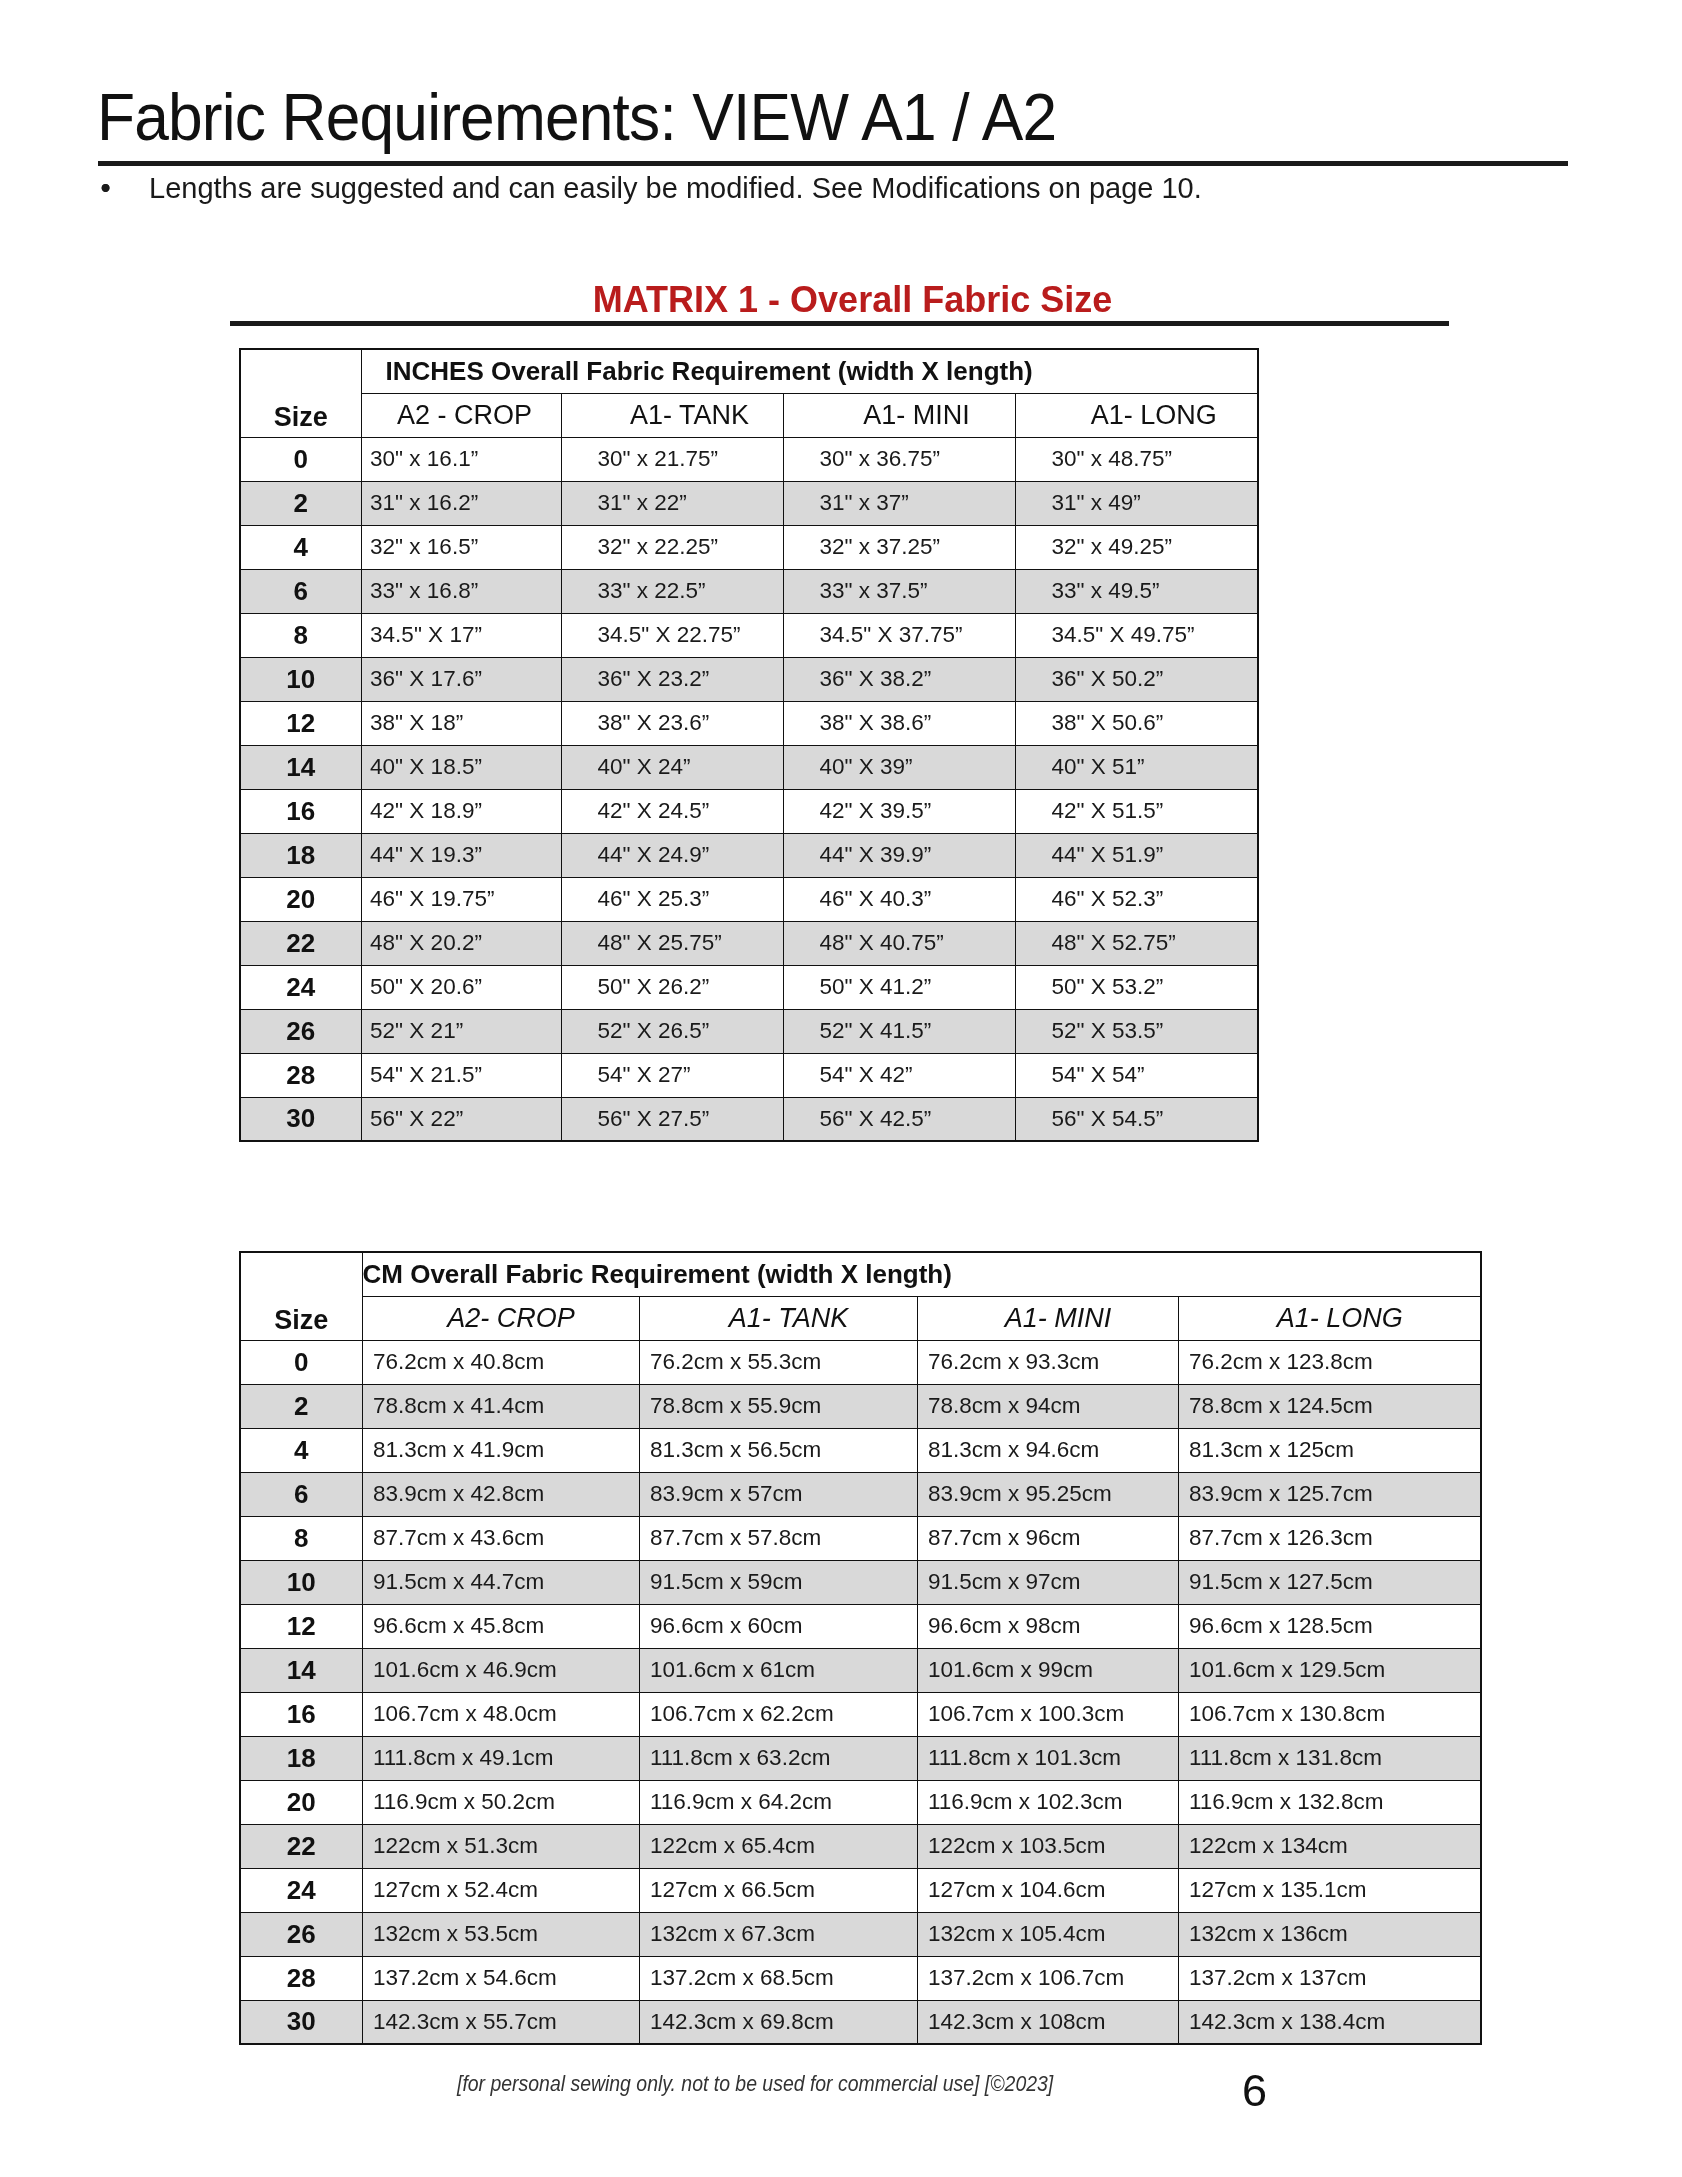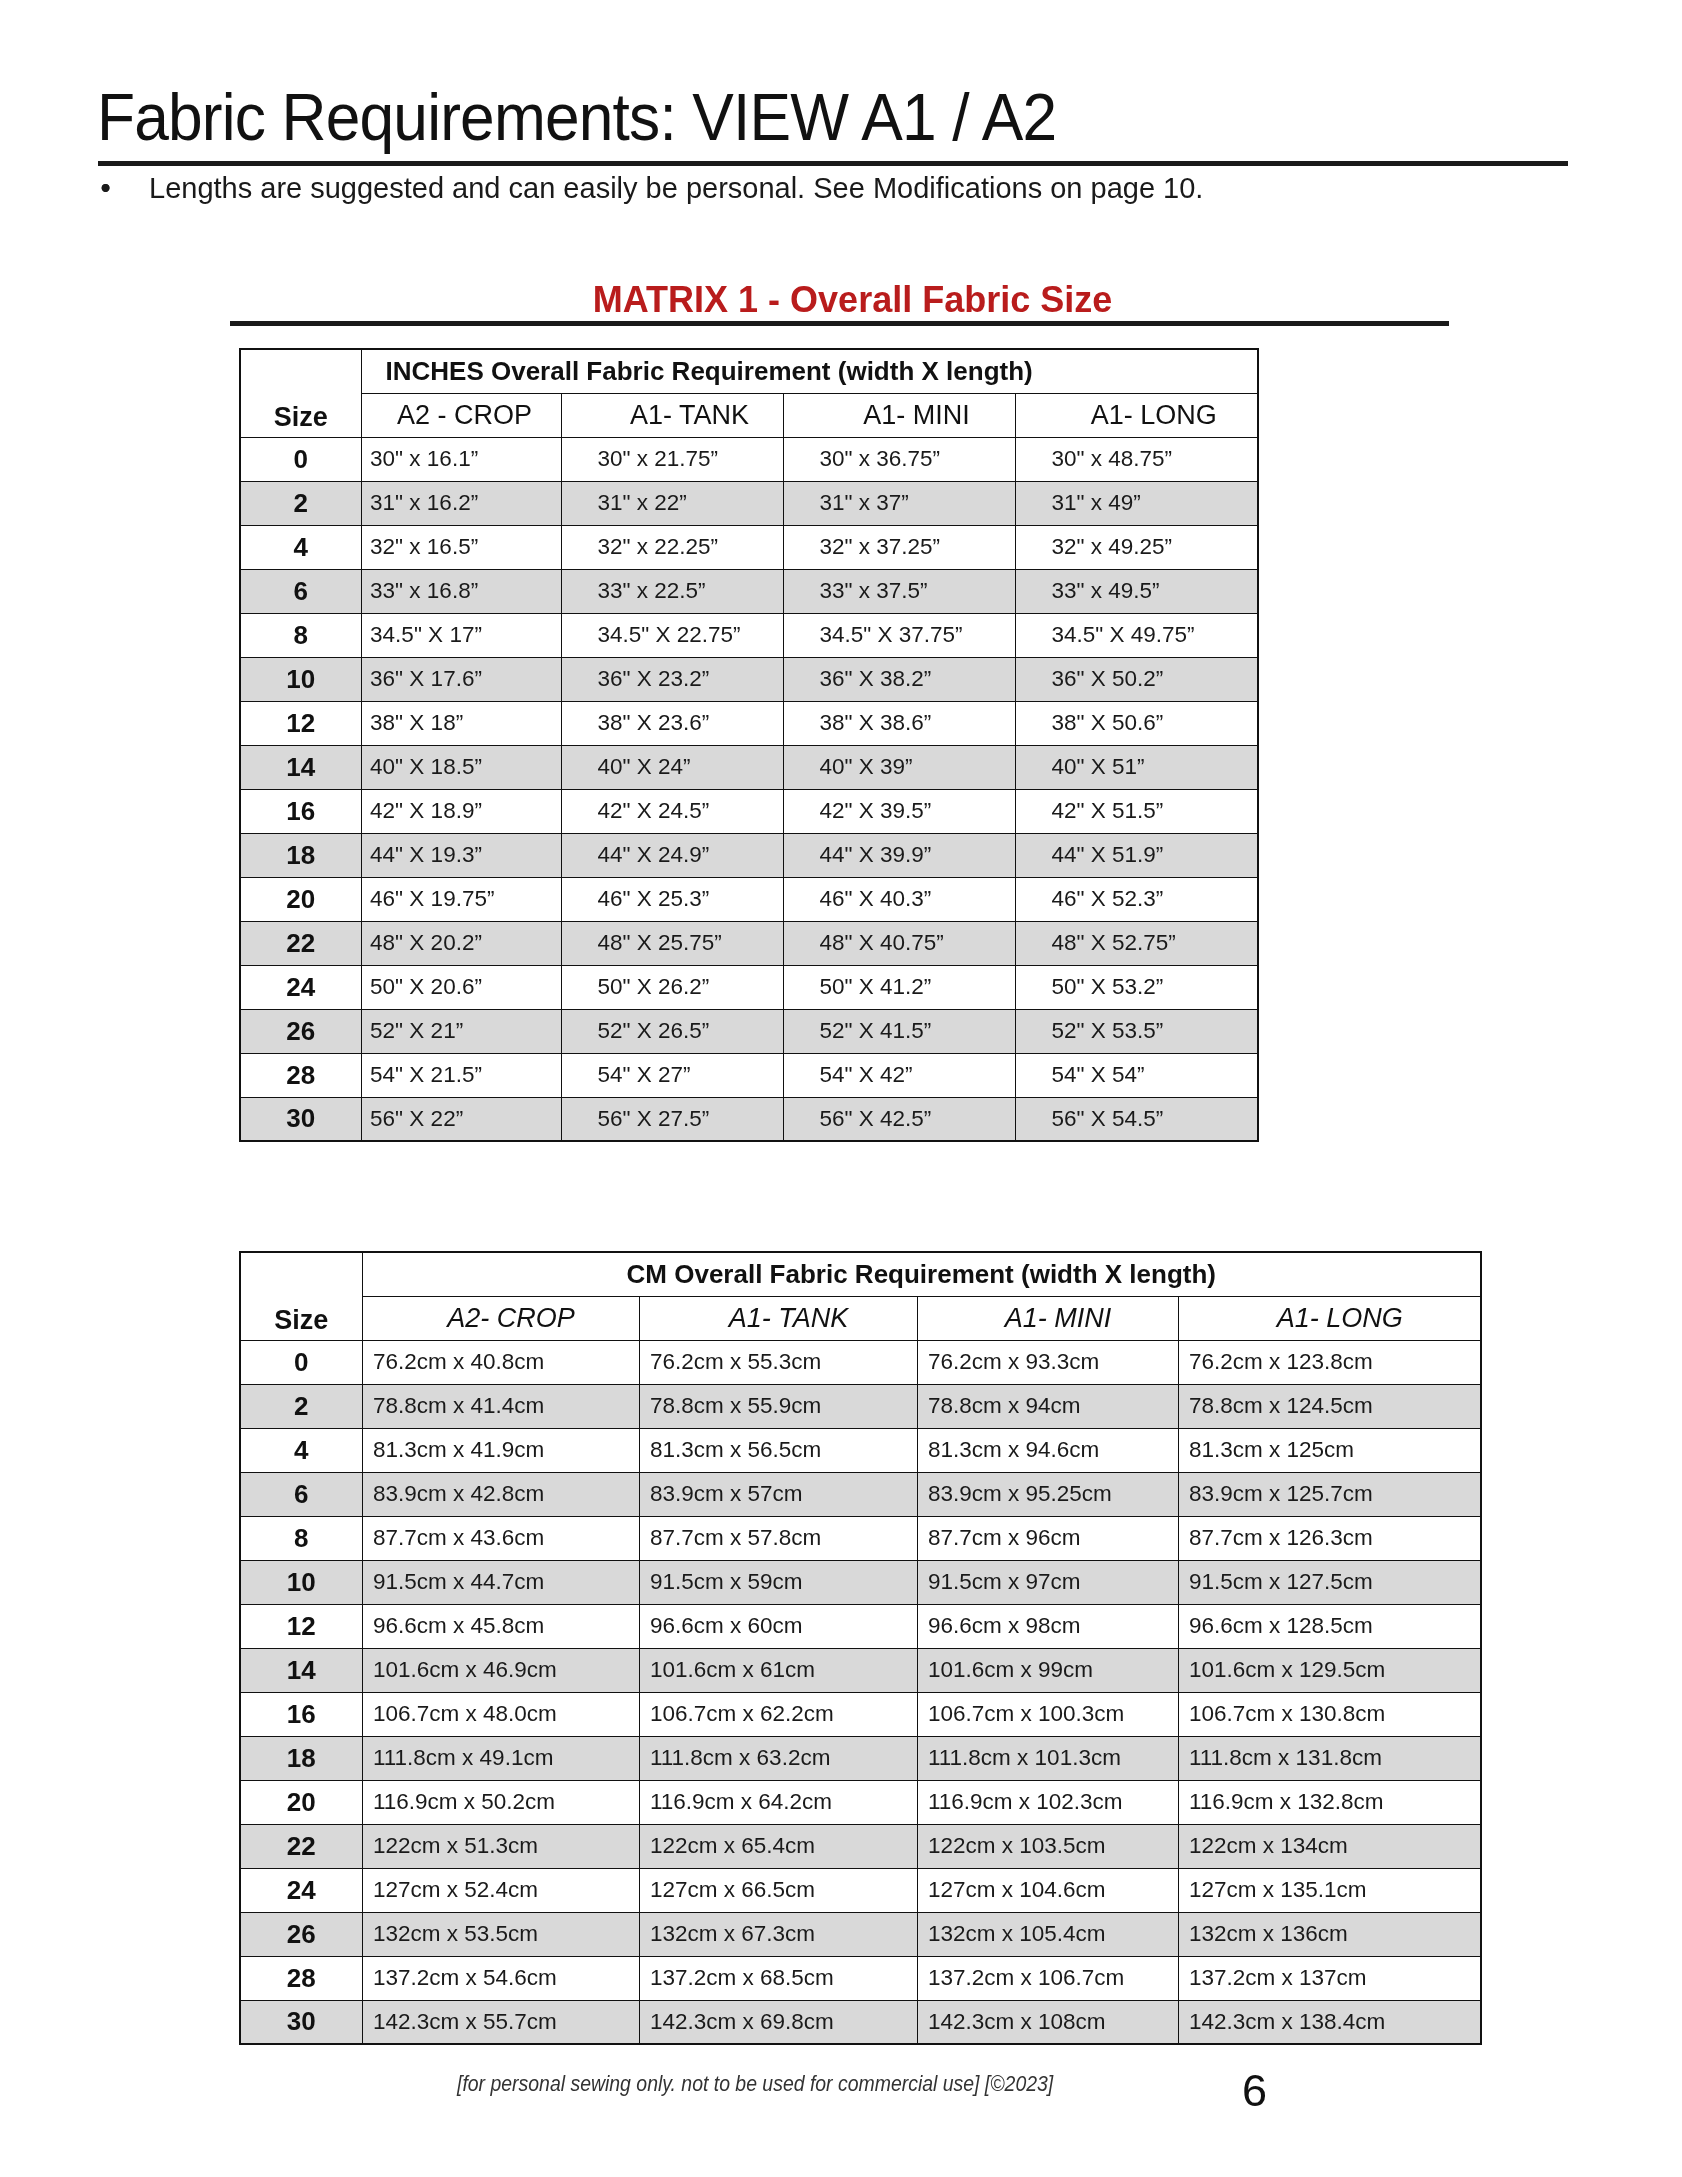--- a/index.html
+++ b/index.html
@@ -24,21 +24,21 @@
     font-size: 36px; font-weight: 700; line-height: 43px; color: #b91c1c;
   }
   .matrix-rule { position: absolute; left: 230px; top: 321px; width: 1219px; height: 5.2px; background: #1a1a1a; }
 
   table.grid { position: absolute; border-collapse: collapse; table-layout: fixed; border: 2.6px solid #111; }
   table.grid td, table.grid th { border: 1.7px solid #111; padding: 0; height: 44px; vertical-align: middle; overflow: hidden; white-space: nowrap; }
   table.grid th { font-weight: 400; margin-left: 6px; }
   .t-in { left: 239px; top: 348px; width: 1018px; }
   .t-cm { left: 239px; top: 1251px; width: 1240px; }
   .group-head { font-size: 26px; font-weight: 700 !important; text-align: left; padding-left: 24px !important; }
-  .t-cm .group-head { text-align: center; padding-left: 0 !important; }
+  .t-cm .group-head { padding-left: 0 !important; }
   .size-head { font-size: 27px; font-weight: 700 !important; vertical-align: bottom !important; padding-bottom: 3.5px !important; }
   .col-head { font-size: 27px; text-align: center; padding-left: 7px !important; }
   .t-in .col-head.c1, .t-in .col-head.c2, .t-in .col-head.c3 { padding-left: 35px !important; }
   .t-cm .col-head { padding-left: 21px !important; font-style: italic; }
   .size-cell { font-size: 26px; font-weight: 700; text-align: center; }
   .val { font-size: 22.5px; font-weight: 300; text-align: left; padding-left: 8.6px !important; color: #1a1a1a; }
   .t-in .val.c1, .t-in .val.c2, .t-in .val.c3 { padding-left: 36px !important; }
   .t-cm .val { padding-left: 10.4px !important; }
   tr.shaded td { background: #d9d9d9; }
 
@@ -55,21 +55,21 @@
 <div class="title">Fabric Requirements: VIEW A1 / A2</div>
 <div class="title-rule"></div>
 
 <ul class="bullets">
   <li>
     <span class="dot">•</span>
     <b></b>
   </li>
   <li>
     <span class="dot">•</span>
-    <span>Lengths are suggested and can easily be personal. </span><b>See Modifications on page 10.</b>
+    <span>Lengths are suggested and can easily be modified. </span><b>See Modifications on page 10.</b>
   </li>
 </ul>
 
 <div class="matrix-title">MATRIX 1 - Overall Fabric Size</div>
 <div class="matrix-rule"></div>
 
 <table class="grid t-in">
   <colgroup>
     <col style="width:121px">
       <col style="width:200px">

